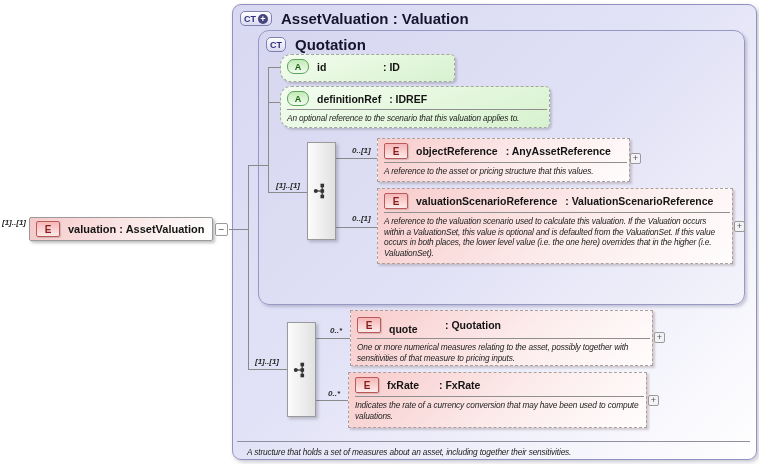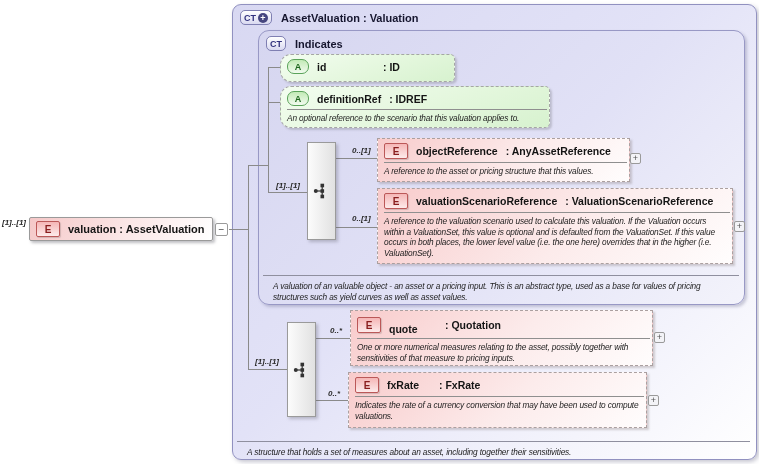--- a/index.html
+++ b/index.html
@@ -15,21 +15,21 @@
   .box{position:absolute;box-sizing:border-box;}
   .ct-outer{left:232px;top:4px;width:525px;height:456px;
     border:1px solid #9191c0;border-radius:9px;
     background:linear-gradient(135deg,#d8d8f2 0%,#e2e2f7 45%,#ffffff 100%);
     box-shadow:2px 2px 4px rgba(90,90,120,.35);}
   .ct-inner{left:258px;top:30px;width:487px;height:275px;
     border:1px solid #9898c5;border-radius:11px;
     background:linear-gradient(135deg,#d6d6f0 0%,#e1e1f6 55%,#f3f3fb 100%);
     box-shadow:2px 2px 3px rgba(90,90,130,.3);}
   .ct-header{position:absolute;left:7px;top:5px;display:flex;align-items:center;gap:9px;}
-  .ct-title{font-weight:bold;font-size:11px;color:#15152e;}
+  .ct-title{font-weight:bold;font-size:15px;color:#15152e;}
   .badge-ct{display:inline-flex;align-items:flex-end;border:1.5px solid #7f7fb2;border-radius:5px;
     background:linear-gradient(#ffffff,#d9d9f1);color:#32327e;font-weight:bold;font-size:9px;
     padding:1px 3px;height:11px;}
   .ext-circle{display:inline-block;width:10px;height:10px;border-radius:50%;background:#46467f;
     color:#fff;font-size:9px;line-height:10px;text-align:center;margin-left:2px;font-weight:bold;}
 
   
   .ann{font-style:italic;font-size:8.3px;letter-spacing:-0.15px;color:#1d1d1d;line-height:1.28;}
   .inner-footer{position:absolute;left:4px;right:5px;top:244px;border-top:1px solid #8f8f9f;
     padding:3px 3px 0 4px;}
@@ -106,24 +106,21 @@
     <div class="outer-footer">
       <div class="ann">A structure that holds a set of measures about an asset, including together their sensitivities.</div>
     </div>
   </div>
 
   <div class="box ct-inner">
     <div class="ct-header">
       <span class="badge-ct">
           <span>CT</span>
         </span>
-      <span class="ct-title">Indicates</span>
-    </div>
-    <div class="inner-footer">
-      <div class="ann">A valuation of an valuable object - an asset or a pricing input. This is an abstract type, used as a base for values of pricing structures such as yield curves as well as asset values.</div>
+      <span class="ct-title">Quotation</span>
     </div>
   </div>
 
   <div class="hline" style="left:229px;top:229px;width:19px"></div>
   <div class="vline" style="left:248px;top:165px;height:205px"></div>
   <div class="hline" style="left:248px;top:165px;width:20px"></div>
   <div class="vline" style="left:268px;top:67px;height:126px"></div>
   <div class="hline" style="left:268px;top:67px;width:12px"></div>
   <div class="hline" style="left:268px;top:102px;width:12px"></div>
   <div class="hline" style="left:268px;top:192px;width:39px"></div>

